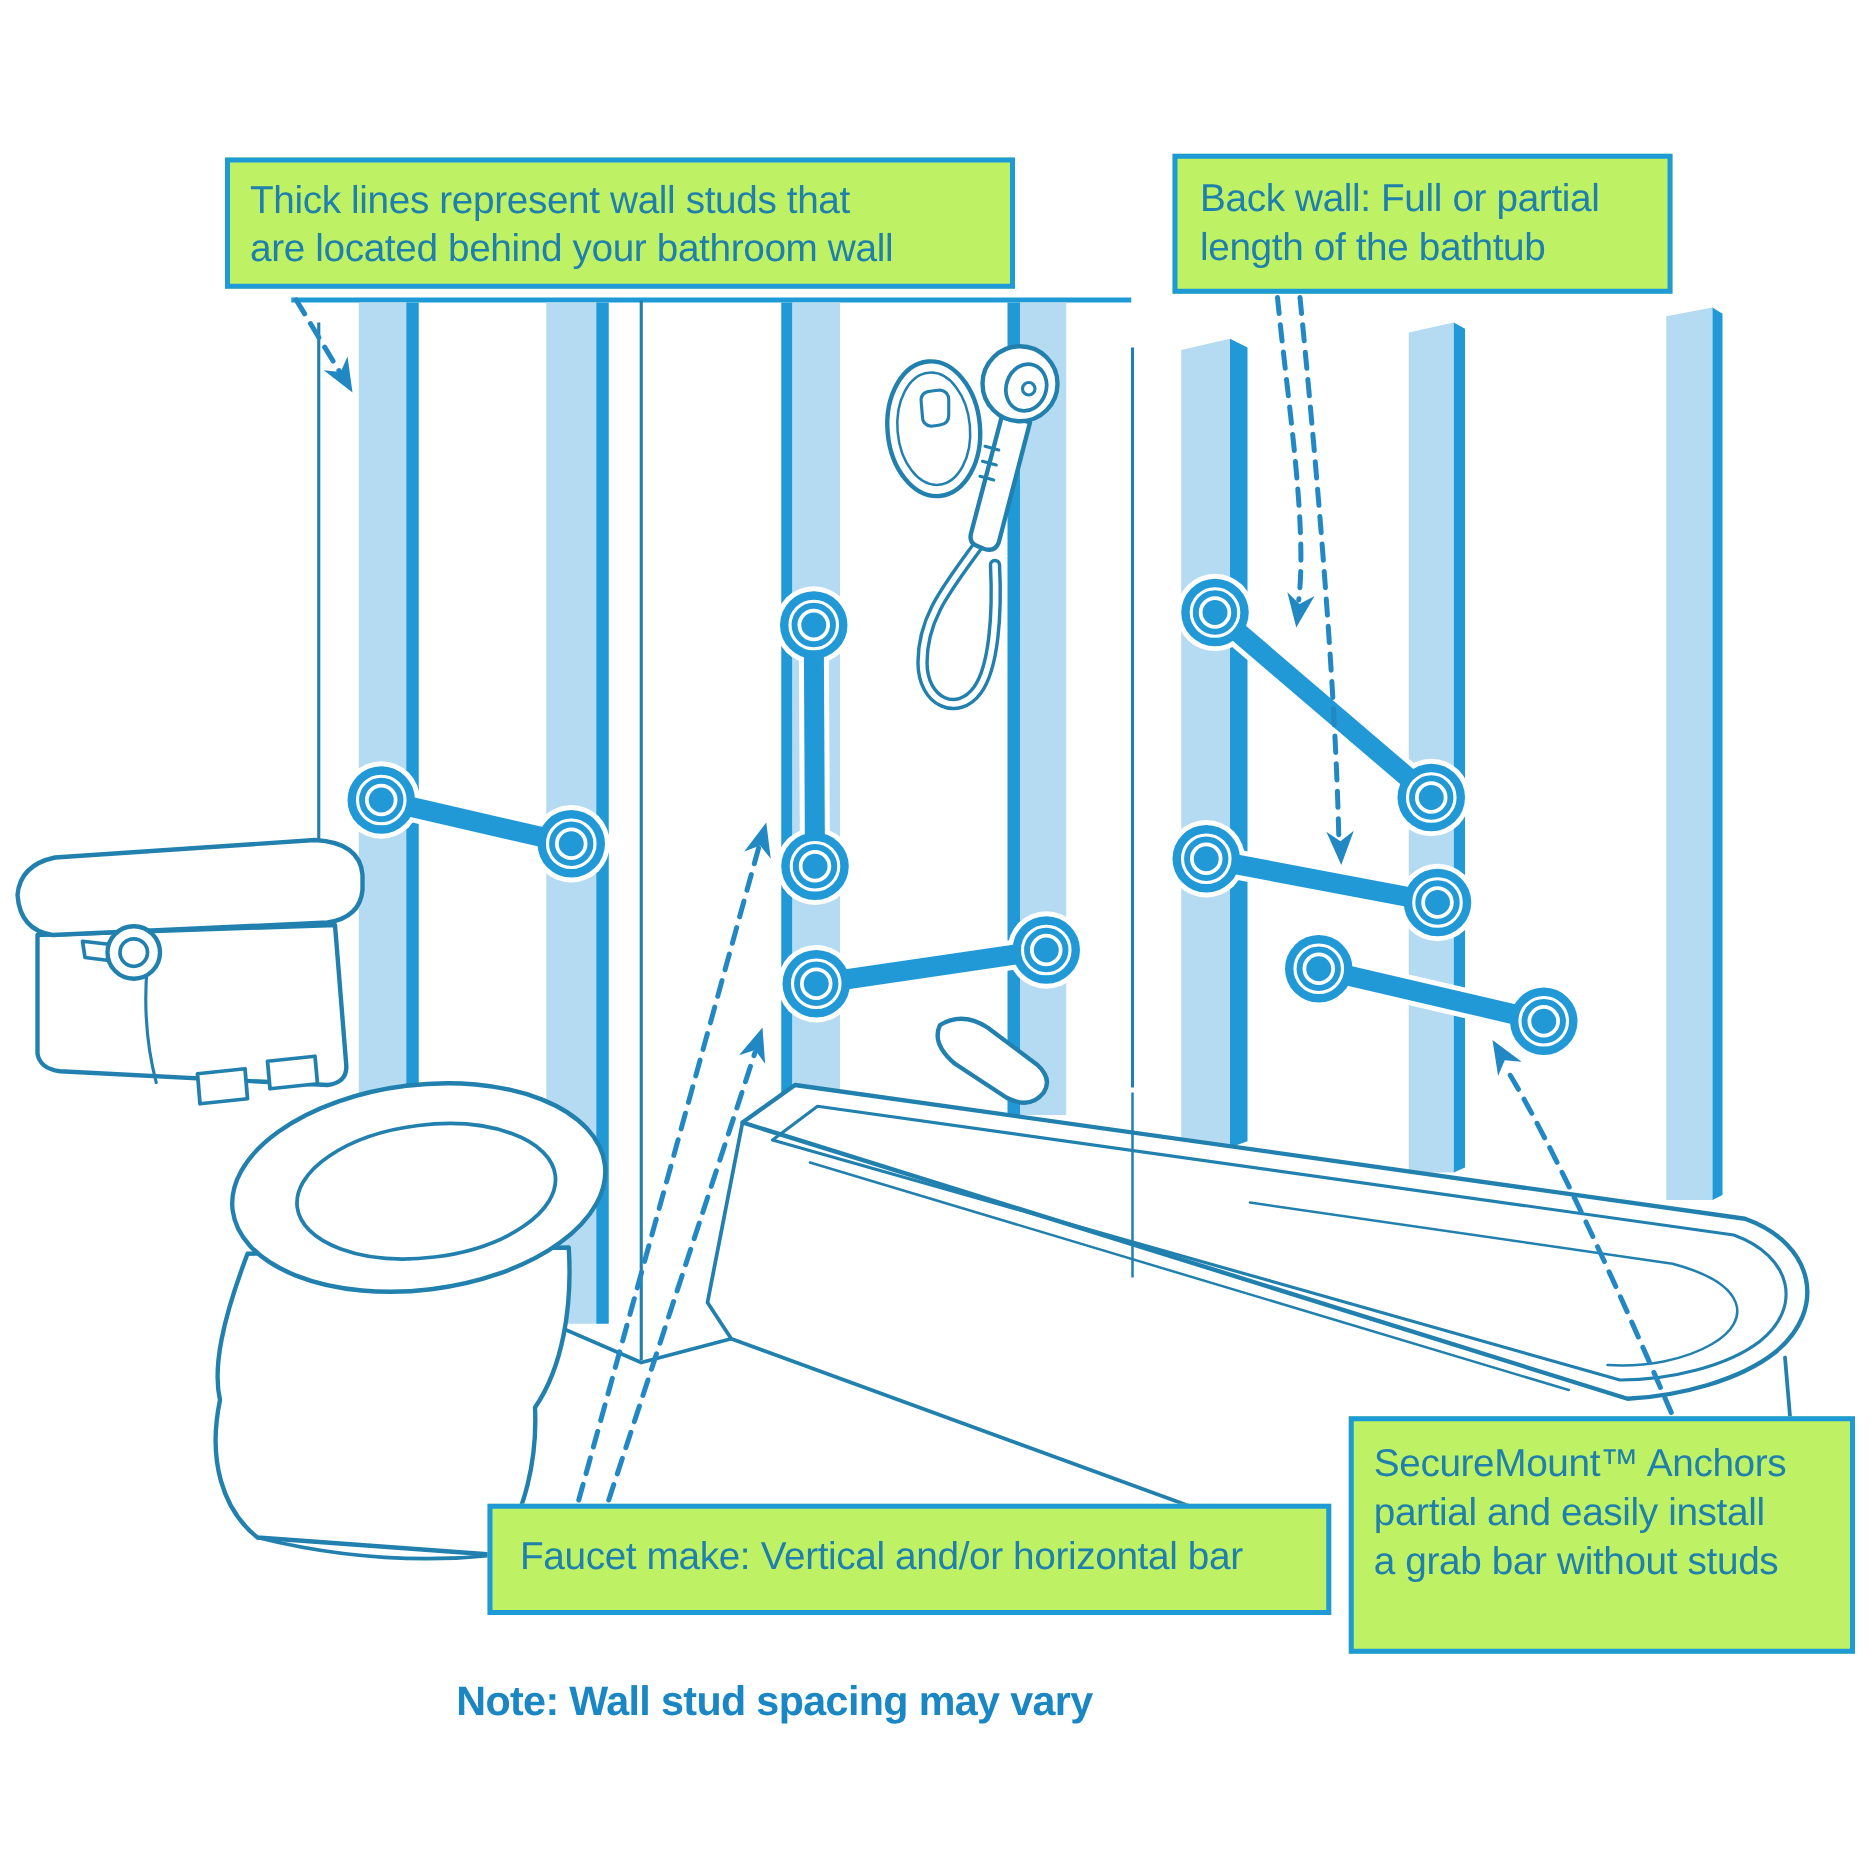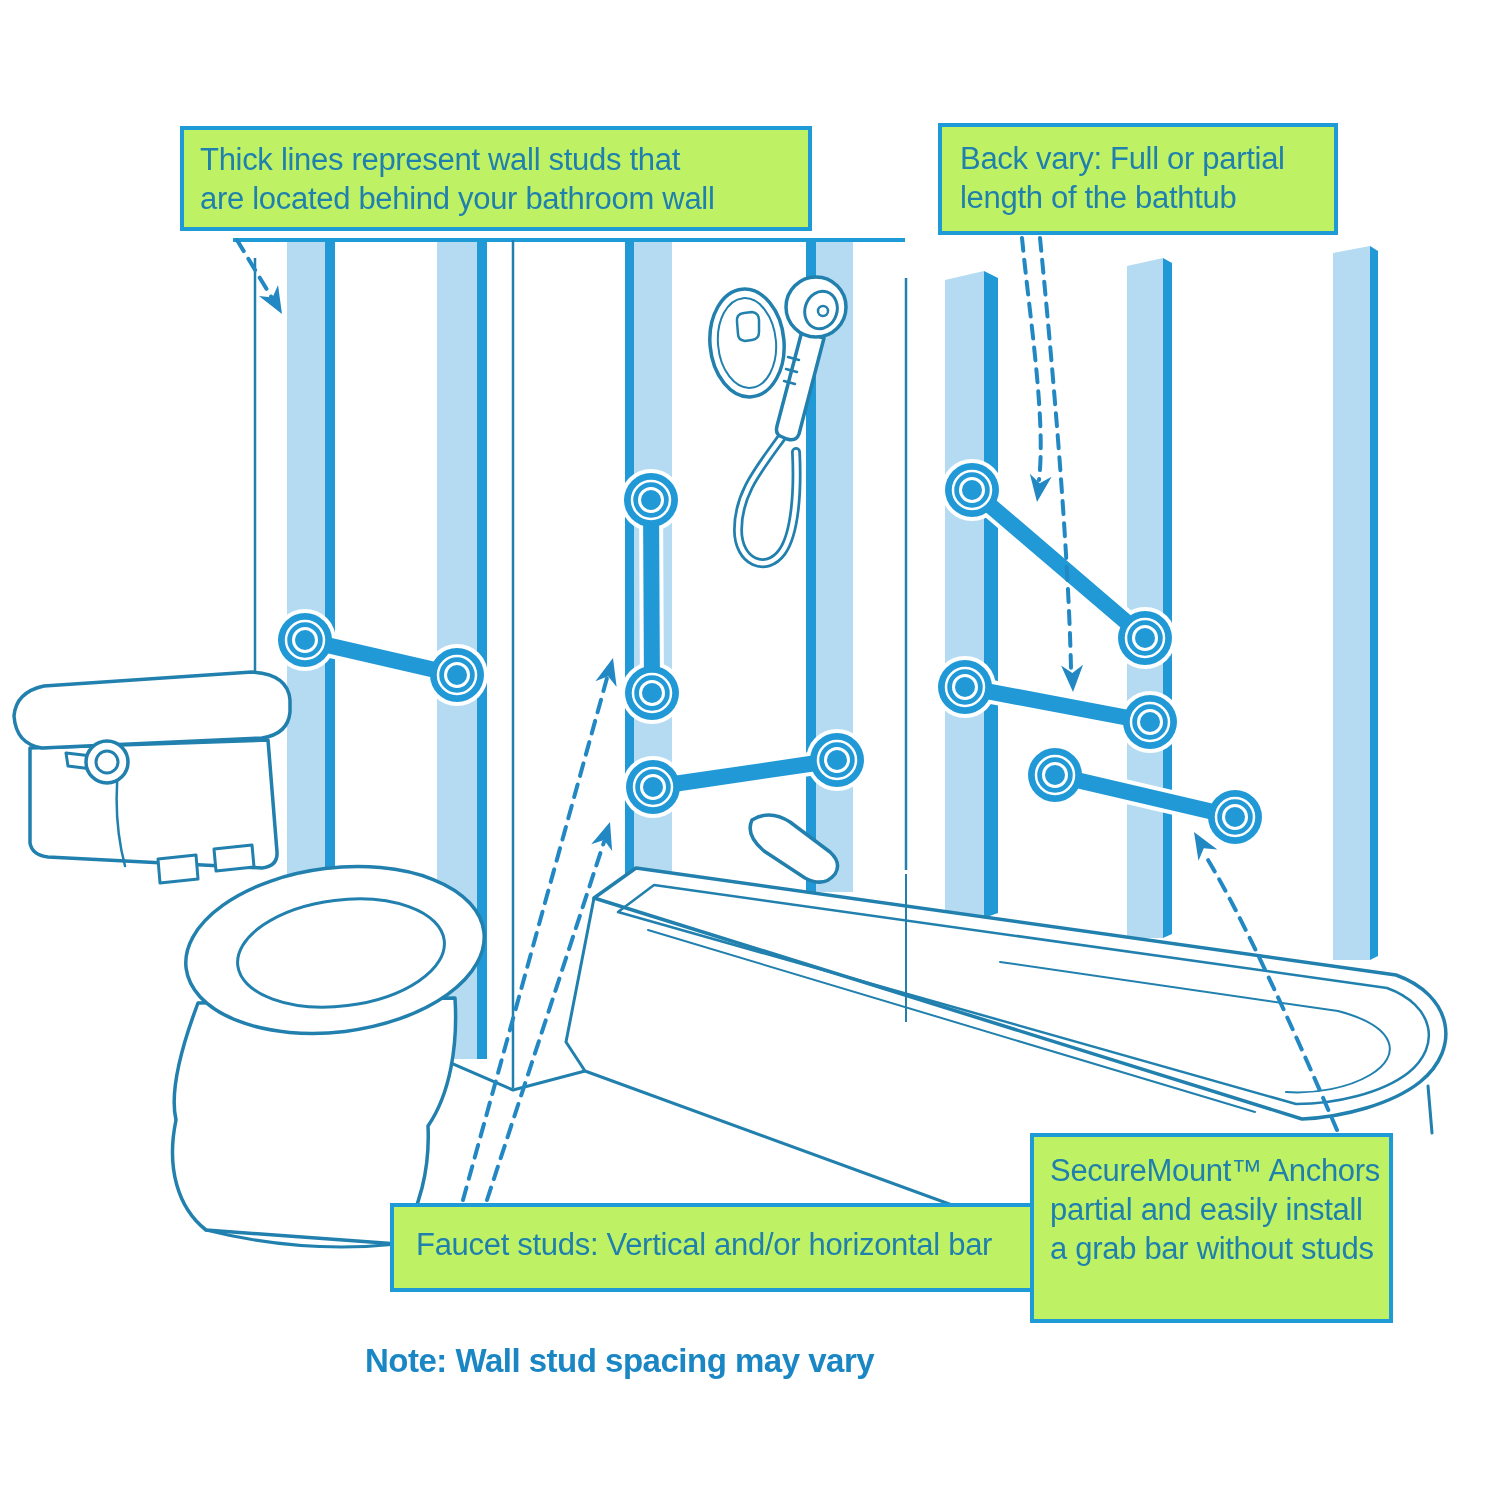--- a/index.html
+++ b/index.html
@@ -20,21 +20,21 @@
   .canvas svg{position:absolute;left:0;top:0;z-index:1;}
   .callout{
     position:absolute;z-index:2;box-sizing:border-box;background:#bef264;
     border:4px solid var(--accent);color:var(--callout-text);
     font-size:31px;line-height:39px;letter-spacing:-0.3px;white-space:nowrap;
   }
   .callout .cl-line{white-space:nowrap;}
   .box1{left:180px;top:126px;width:632px;height:105px;padding:10px 0 0 16px;}
   .box2{left:938px;top:123px;width:400px;height:112px;padding:12px 0 0 18px;}
   .box3{left:390px;top:1203px;width:675px;height:89px;padding:18px 0 0 22px;}
-  .box4{left:1030px;top:1133px;width:363px;height:190px;padding:14px 0 0 16px;}
+  .box4{left:1079px;top:1133px;width:405px;height:190px;padding:14px 0 0 16px;}
   .note{
     position:absolute;z-index:2;left:365px;top:1342px;
     font-size:33px;font-weight:bold;letter-spacing:-0.5px;color:var(--note-text);white-space:nowrap;
   }
   
   .accentline{stroke:var(--accent);fill:none;}
   .thin{stroke:var(--outline);fill:none;}
   .out{stroke:var(--outline);fill:none;stroke-linecap:round;stroke-linejoin:round;}
   .wfill{fill:#fff;}
   .stud-l{fill:var(--stud-light);}
@@ -238,26 +238,26 @@
         </g>
   </g>
 </svg>
 
   <div class="callout box1">
     <div class="cl-line">Thick lines represent wall studs that</div>
     <div class="cl-line">are located behind your bathroom wall</div>
   </div>
 
   <div class="callout box2">
-    <div class="cl-line">Back vary: Full or partial</div>
+    <div class="cl-line">Back wall: Full or partial</div>
     <div class="cl-line">length of the bathtub</div>
   </div>
 
   <div class="callout box3">
-    <div class="cl-line">Faucet studs: Vertical and/or horizontal bar</div>
+    <div class="cl-line">Faucet make: Vertical and/or horizontal bar</div>
   </div>
 
   <div class="callout box4">
     <div class="cl-line">SecureMount™ Anchors</div>
     <div class="cl-line">partial and easily install</div>
     <div class="cl-line">a grab bar without studs</div>
   </div>
 
   <div class="note">Note: Wall stud spacing may vary</div>
 </div>

